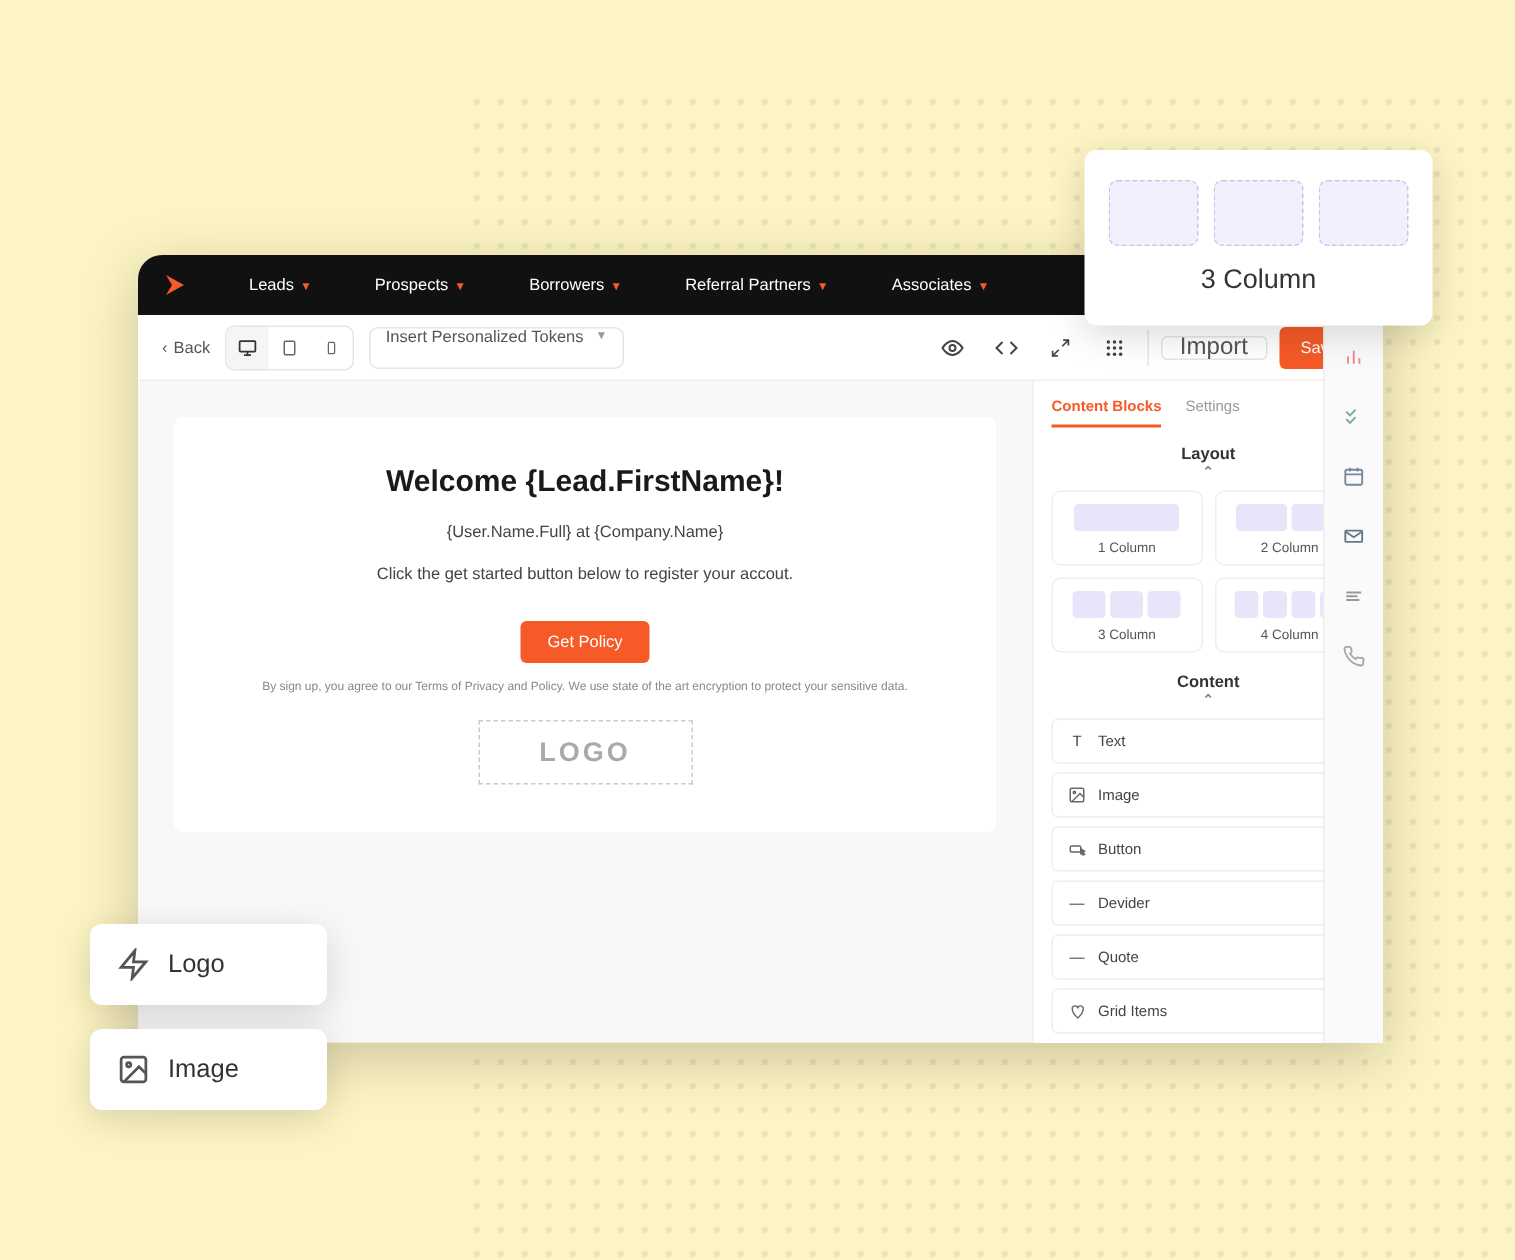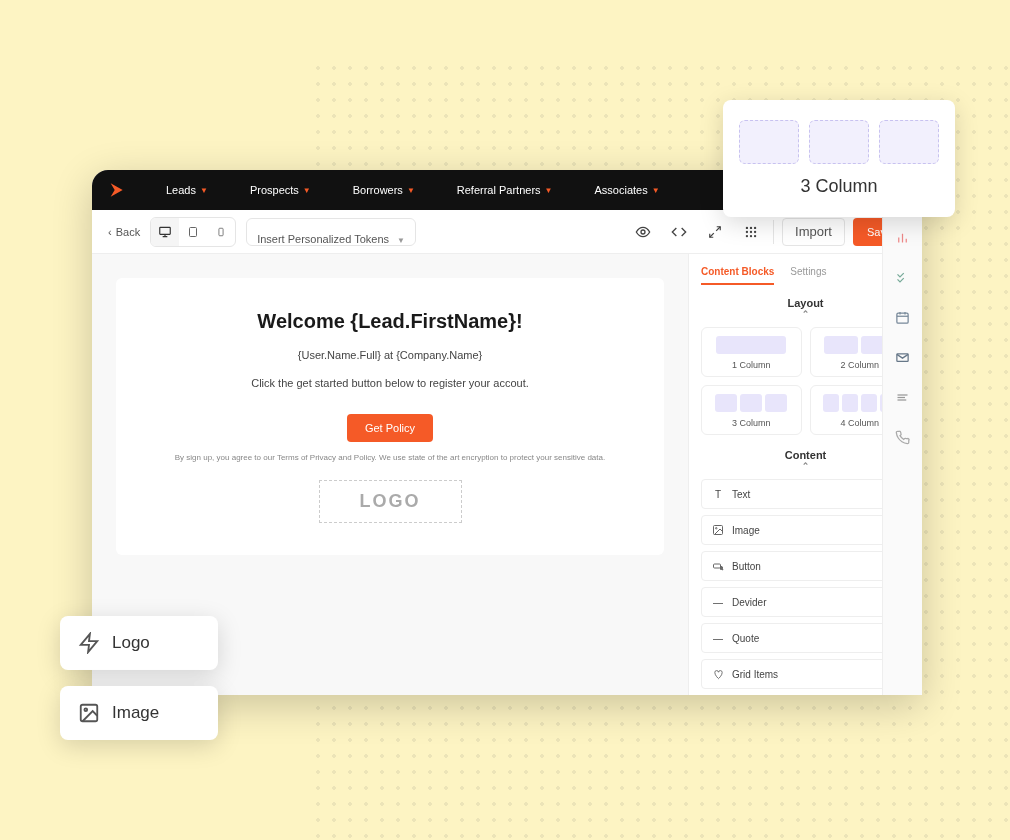--- a/index.html
+++ b/index.html
@@ -123,21 +123,21 @@
   justify-content: center;
   cursor: pointer;
 }
 .device-btn.active { background: #f5f5f5; }
 .token-dropdown {
   border: 1px solid #e5e5e5;
   border-radius: 6px;
   height: 28px;
   padding: 0 10px;
   display: flex;
-  align-items: flex-end;
+  align-items: flex-start;
   font-size: 11px;
   color: #555;
   gap: 8px;
   cursor: pointer;
 }
 .toolbar-right {
   margin-left: auto;
   display: flex;
   align-items: center;
   gap: 8px;
@@ -150,23 +150,23 @@
   justify-content: center;
   border-radius: 4px;
   cursor: pointer;
   font-size: 13px;
   color: #444;
 }
 .divider-v { width: 1px; height: 24px; background: #e5e5e5; }
 .import-btn {
   border: 1px solid #e5e5e5;
   border-radius: 4px;
-  height: 28px;
+  height: 16px;
   padding: 0 12px;
-  font-size: 13px;
+  font-size: 16px;
   color: #555;
   display: flex;
   align-items: center;
   cursor: pointer;
 }
 .save-btn {
   background: #f55a27;
   color: #fff;
   border-radius: 4px;
   height: 28px;

